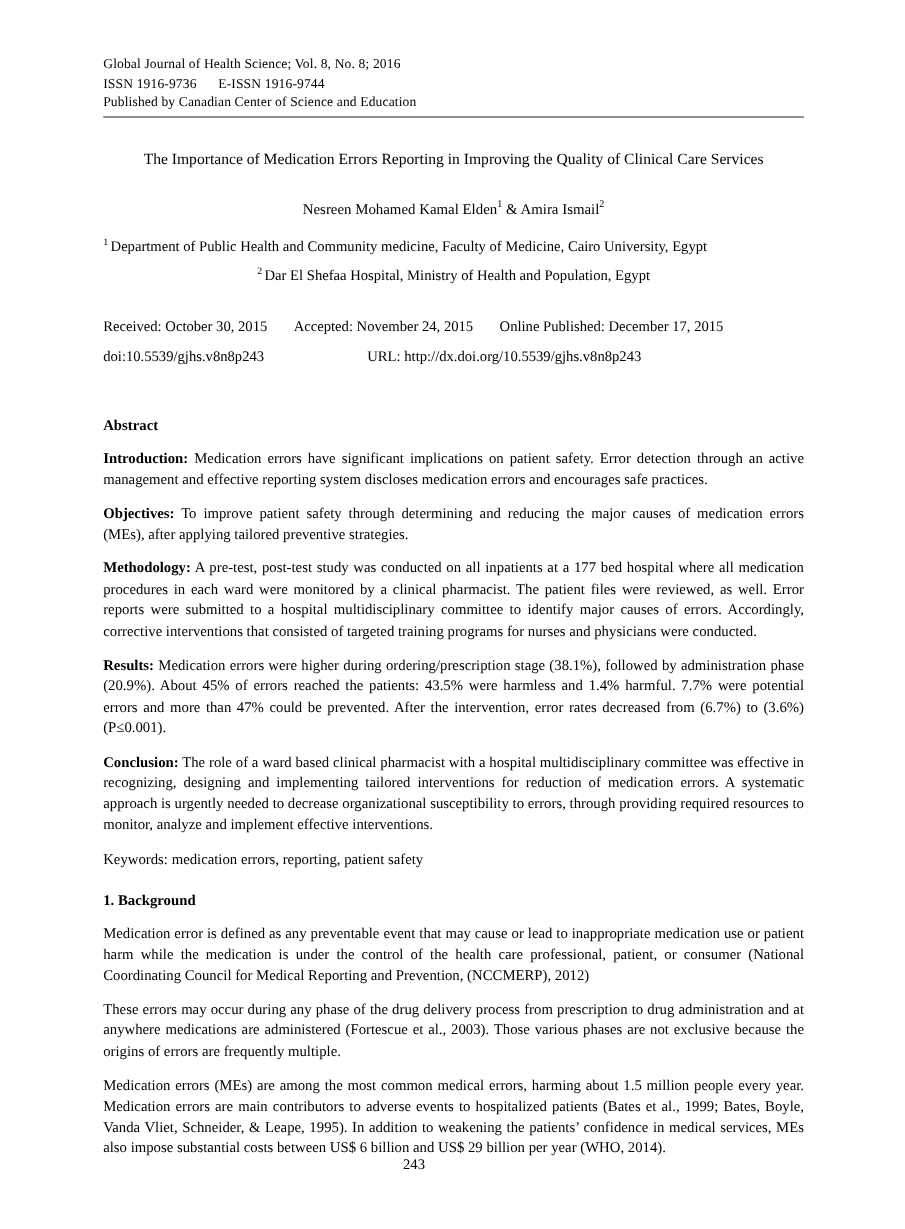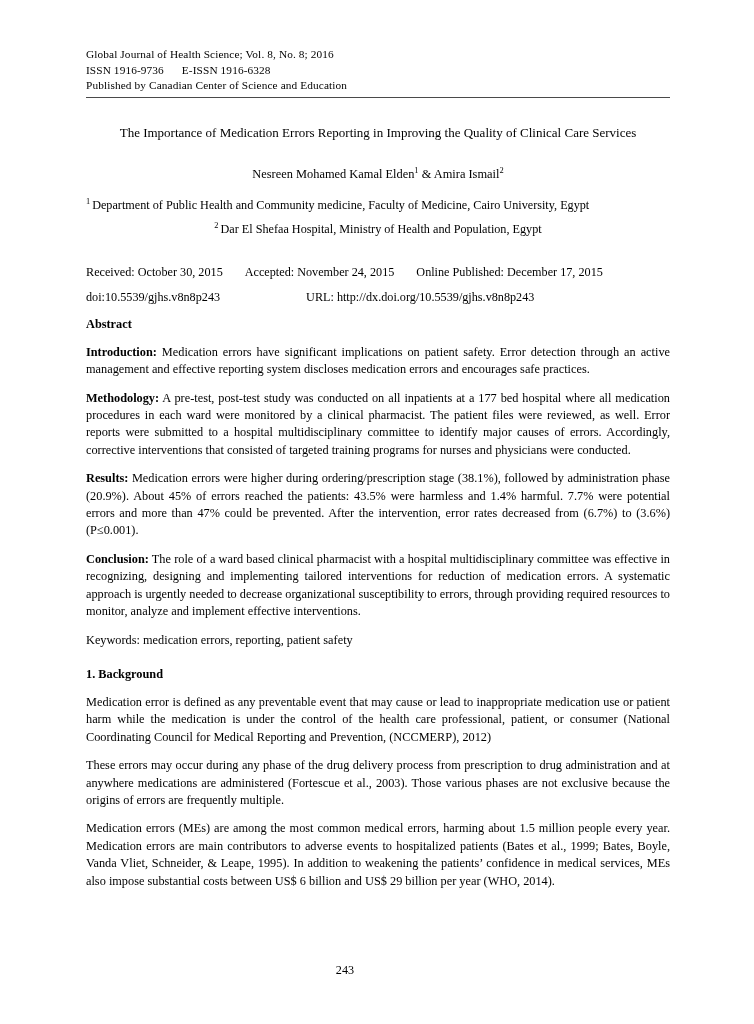--- a/index.html
+++ b/index.html
@@ -102,21 +102,21 @@
   .doi-line {
     margin-top: 8px;
     font-size: 12.2px;
     line-height: 17px;
     white-space: nowrap;
   }
   .doi-line .gap-c { display: inline-block; width: 86px; }
 
   
   .section-head {
-    margin-top: 10px;
+    margin-top: 40px;
     font-size: 12.3px;
     font-weight: bold;
     line-height: 17px;
   }
   p.body {
     margin: 11px 0 0 0;
     font-size: 12.3px;
     line-height: 17.4px;
     text-align: justify;
     text-justify: inter-word;
@@ -152,21 +152,21 @@
   }
 </style>
 </head>
 <body>
 
 <div class="page">
   <div class="content">
 
     <div class="journal-header">
       <div>Global Journal of Health Science; Vol. 8, No. 8; 2016</div>
-      <div class="issn-line"><span>ISSN 1916-9736</span><span class="sp"></span><span>E-ISSN 1916-6328</span></div>
+      <div class="issn-line"><span>ISSN 1916-9736</span><span class="sp"></span><span>E-ISSN 1916-9744</span></div>
       <div>Published by Canadian Center of Science and Education</div>
     </div>
     <hr class="header-rule">
 
     <h1 class="title">The Importance of Medication Errors Reporting in Improving the Quality of Clinical Care Services</h1>
 
     <div class="authors"><span>Nesreen Mohamed Kamal Elden</span><sup>1</sup><span> &amp; </span><span>Amira Ismail</span><sup>2</sup></div>
 
     <div class="affil"><sup>1</sup><span>Department of Public Health and Community medicine, Faculty of Medicine, Cairo University, Egypt</span></div>
 
@@ -174,20 +174,21 @@
 
 
     <div class="dates"><span>Received: October 30, 2015</span><span class="gap-a"></span><span>Accepted: November 24, 2015</span><span class="gap-b"></span><span>Online Published: December 17, 2015</span></div>
 
     <div class="doi-line"><span>doi:10.5539/gjhs.v8n8p243</span><span class="gap-c"></span><span>URL: http://dx.doi.org/10.5539/gjhs.v8n8p243</span></div>
 
     <div class="section-head">Abstract</div>
 
     <p class="body"><span class="lead">Introduction:</span><span> Medication errors have significant implications on patient safety. Error detection through an active management and effective reporting system discloses medication errors and encourages safe practices.</span></p>
 
+    <p class="body"><span class="lead">Objectives:</span><span> To improve patient safety through determining and reducing the major causes of medication errors (MEs), after applying tailored preventive strategies.</span></p>
 
     <p class="body"><span class="lead">Methodology:</span><span> A pre-test, post-test study was conducted on all inpatients at a 177 bed hospital where all medication procedures in each ward were monitored by a clinical pharmacist. The patient files were reviewed, as well. Error reports were submitted to a hospital multidisciplinary committee to identify major causes of errors. Accordingly, corrective interventions that consisted of targeted training programs for nurses and physicians were conducted.</span></p>
 
     <p class="body"><span class="lead">Results:</span><span> Medication errors were higher during ordering/prescription stage (38.1%), followed by administration phase (20.9%). About 45% of errors reached the patients: 43.5% were harmless and 1.4% harmful. 7.7% were potential errors and more than 47% could be prevented. After the intervention, error rates decreased from (6.7%) to (3.6%) (P≤0.001).</span></p>
 
     <p class="body"><span class="lead">Conclusion:</span><span> The role of a ward based clinical pharmacist with a hospital multidisciplinary committee was effective in recognizing, designing and implementing tailored interventions for reduction of medication errors. A systematic approach is urgently needed to decrease organizational susceptibility to errors, through providing required resources to monitor, analyze and implement effective interventions.</span></p>
 
     <div class="keywords"><span class="lead">Keywords:</span><span> medication errors, reporting, patient safety</span></div>
 
     <div class="bg-head">1. Background</div>

